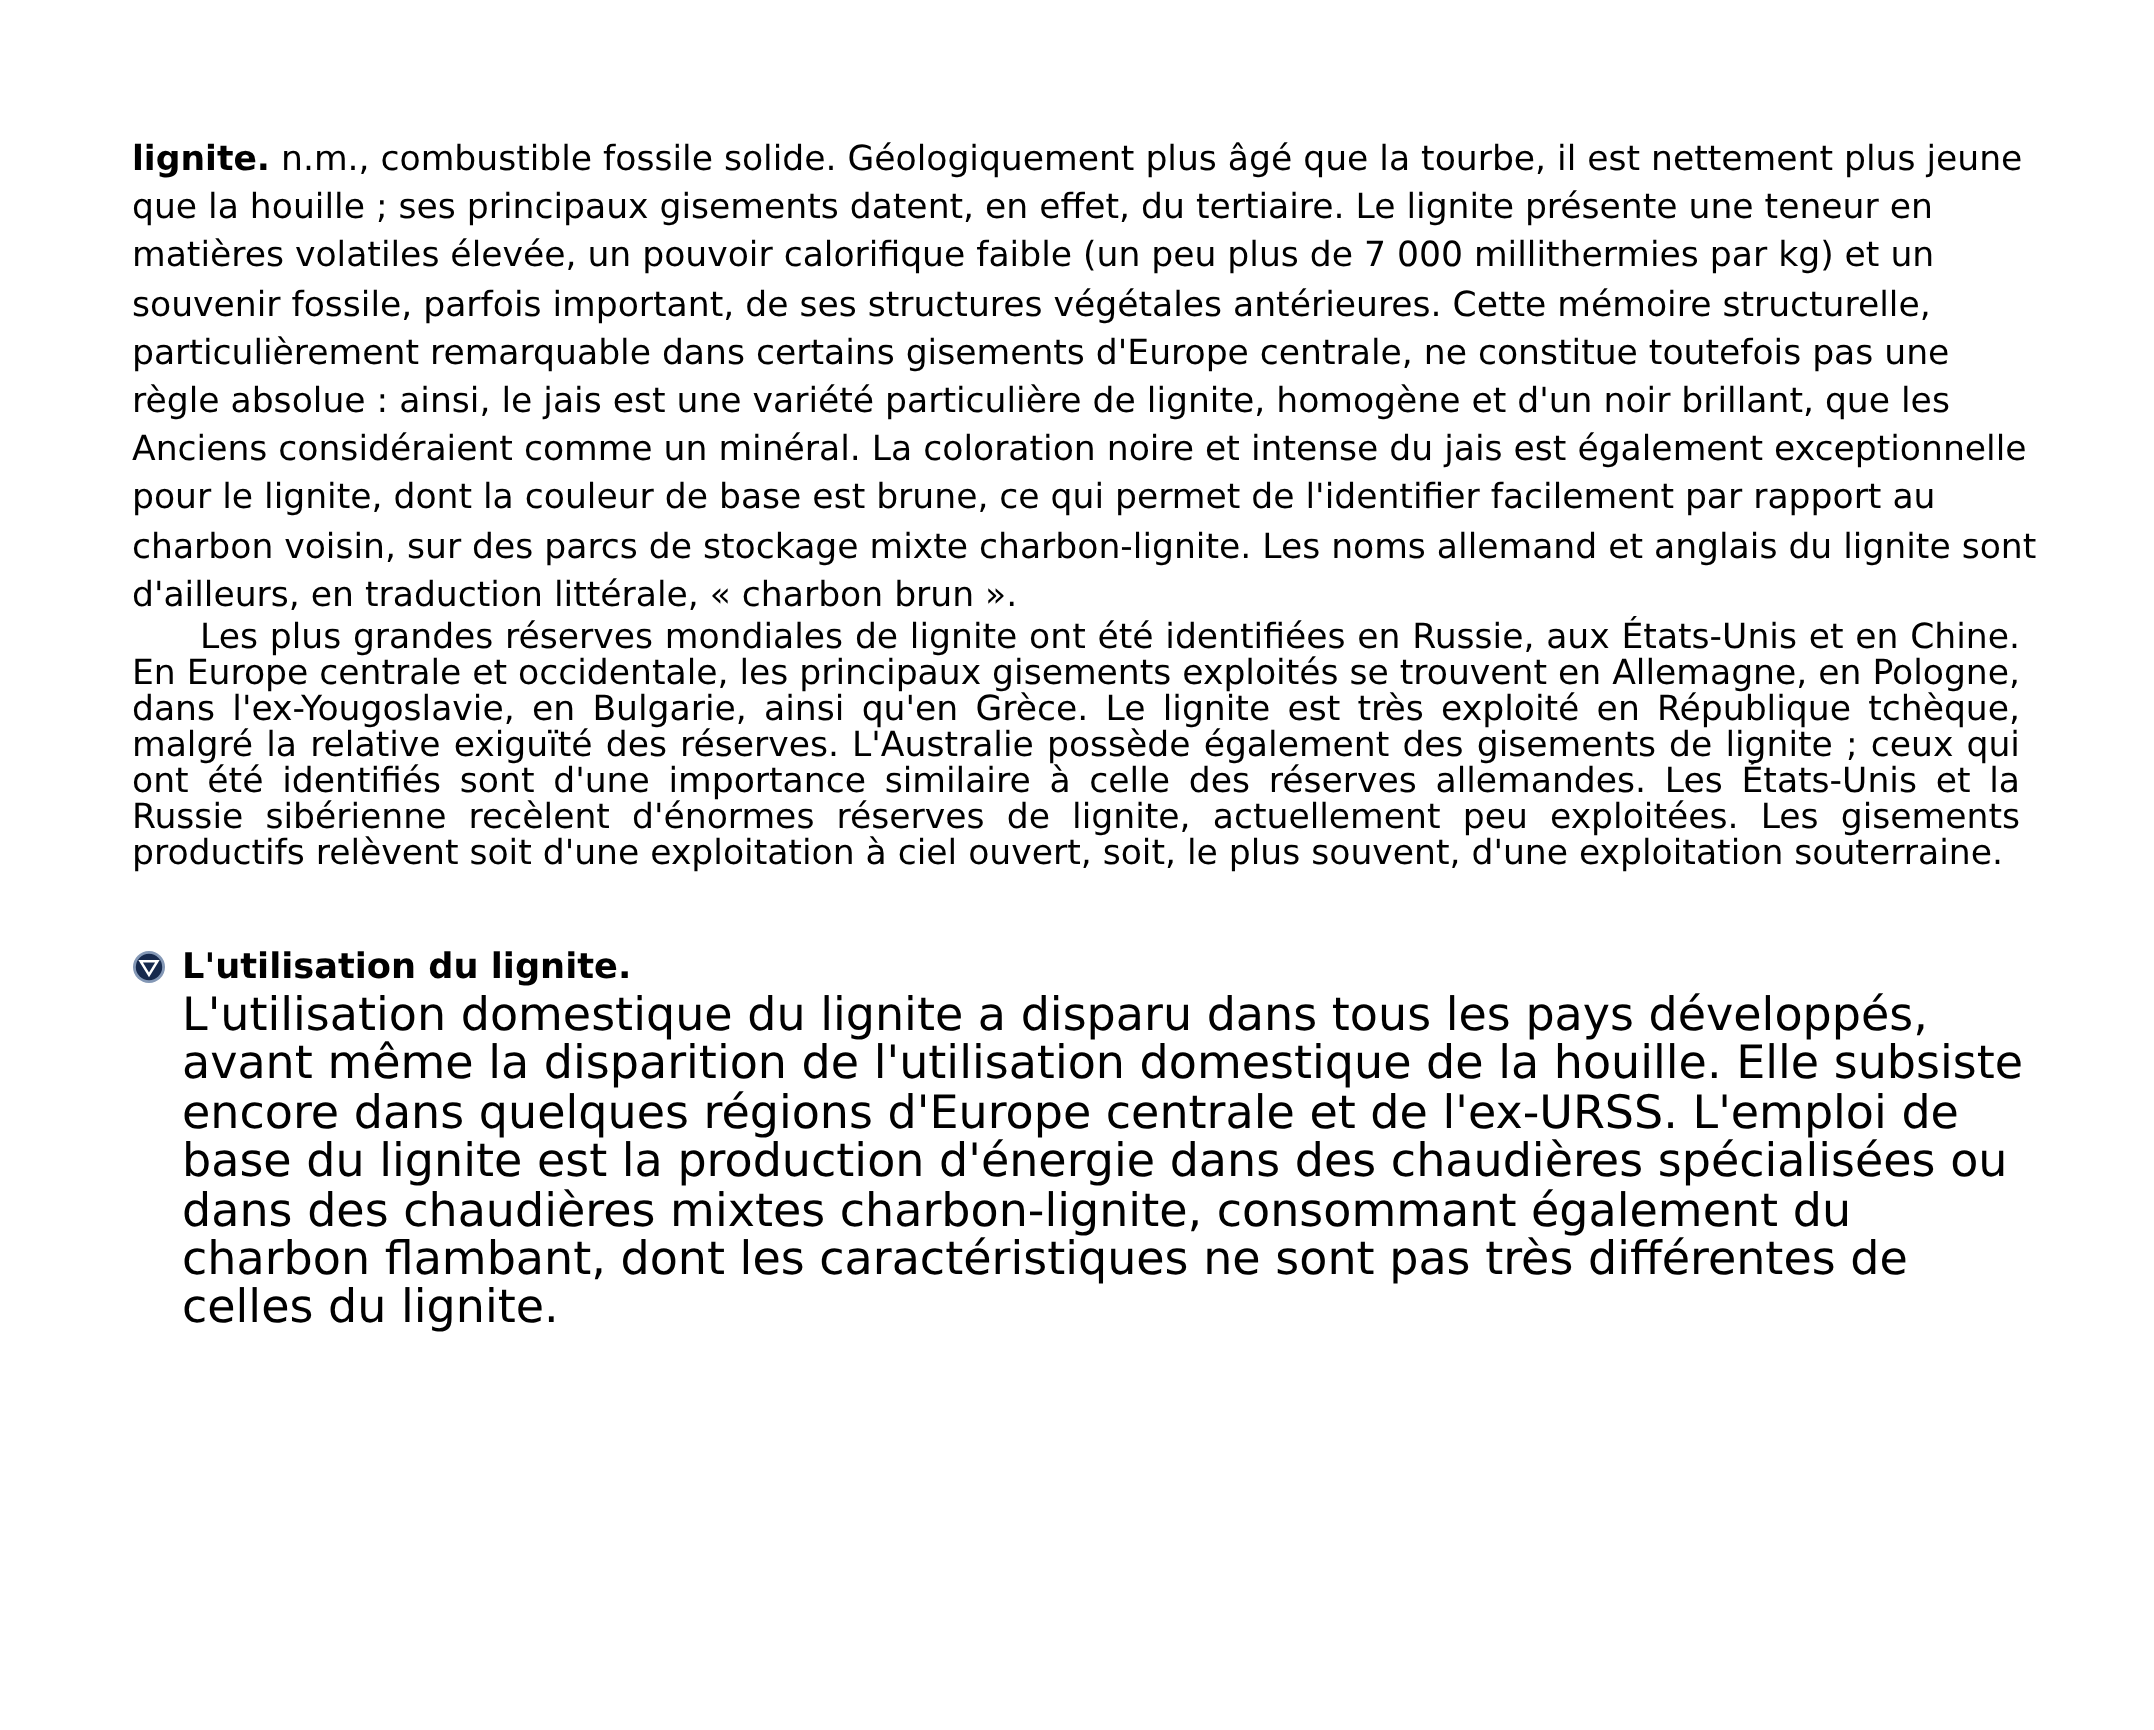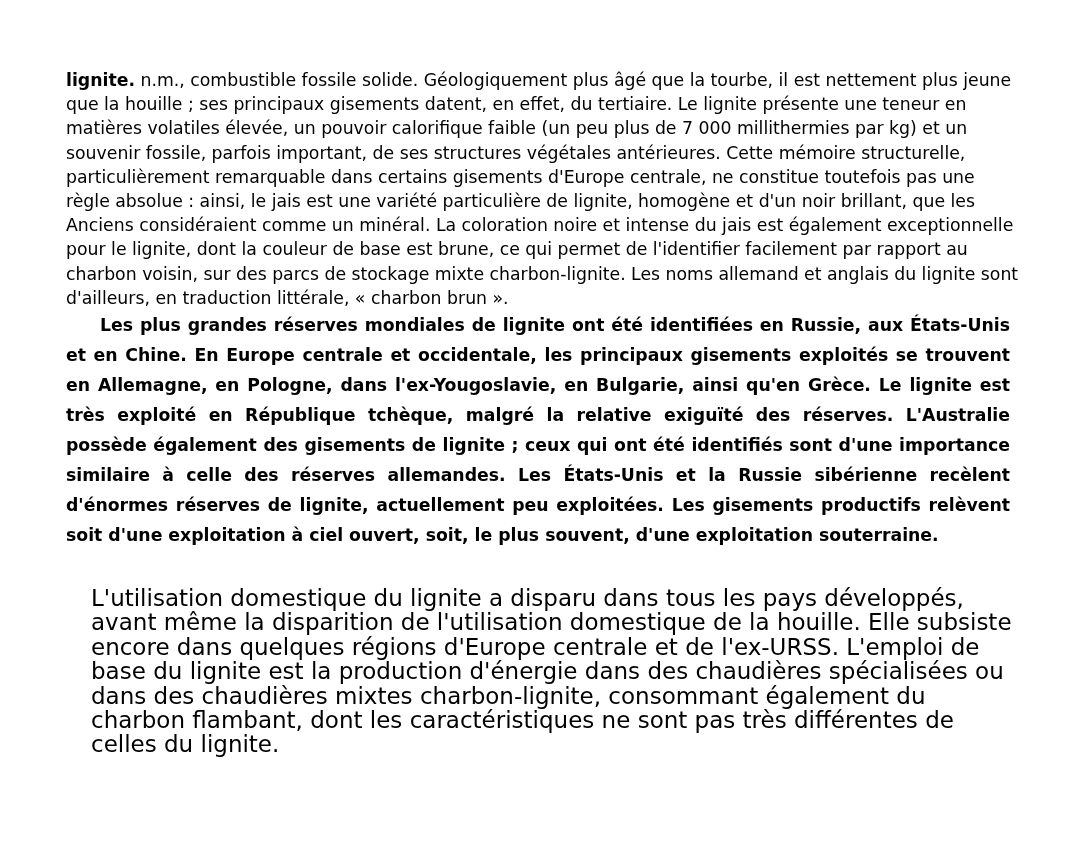--- a/index.html
+++ b/index.html
@@ -33,27 +33,26 @@
     letter-spacing: 0.0px;
     word-spacing: 0.0px;
   }
 
   .entry-para .headword {
     font-weight: bold;
   }
 
   .entry-para-justified {
     font-size: 17.3px;
-    line-height: 30px;
+    line-height: 18px;
     margin: 0;
     text-align: justify;
     text-align-last: left;
     text-indent: 34px;
     width: 944px;
-    font-weight: bold;
   }
 
   
   .section-block {
     margin-top: 36px;
   }
 
   .section-heading {
     position: relative;
     font-size: 17.6px;
@@ -84,16 +83,26 @@
 </head>
 <body>
 
 <div class="page">
 
   <p class="entry-para"><span class="headword">lignite.</span><span> n.m., combustible fossile solide. Géologiquement plus âgé que la tourbe, il est nettement plus jeune que la houille ; ses principaux gisements datent, en effet, du tertiaire. Le lignite présente une teneur en matières volatiles élevée, un pouvoir calorifique faible (un peu plus de 7 000 millithermies par kg) et un souvenir fossile, parfois important, de ses structures végétales antérieures. Cette mémoire structurelle, particulièrement remarquable dans certains gisements d'Europe centrale, ne constitue toutefois pas une règle absolue : ainsi, le jais est une variété particulière de lignite, homogène et d'un noir brillant, que les Anciens considéraient comme un minéral. La coloration noire et intense du jais est également exceptionnelle pour le lignite, dont la couleur de base est brune, ce qui permet de l'identifier facilement par rapport au charbon voisin, sur des parcs de stockage mixte charbon-lignite. Les noms allemand et anglais du lignite sont d'ailleurs, en traduction littérale, « charbon brun ».</span></p>
 
   <p class="entry-para-justified">Les plus grandes réserves mondiales de lignite ont été identifiées en Russie, aux États-Unis et en Chine. En Europe centrale et occidentale, les principaux gisements exploités se trouvent en Allemagne, en Pologne, dans l'ex-Yougoslavie, en Bulgarie, ainsi qu'en Grèce. Le lignite est très exploité en République tchèque, malgré la relative exiguïté des réserves. L'Australie possède également des gisements de lignite ; ceux qui ont été identifiés sont d'une importance similaire à celle des réserves allemandes. Les États-Unis et la Russie sibérienne recèlent d'énormes réserves de lignite, actuellement peu exploitées. Les gisements productifs relèvent soit d'une exploitation à ciel ouvert, soit, le plus souvent, d'une exploitation souterraine.</p>
 
   <div class="section-block">
+    <div class="section-heading">
+      <span class="marker-icon">
+        <svg width="17" height="17" viewBox="0 0 17 17" xmlns="http://www.w3.org/2000/svg">
+          <circle cx="8.5" cy="8.5" r="8" fill="#8498b6"></circle>
+          <circle cx="8.5" cy="8.5" r="6.6" fill="#16294d"></circle>
+          <path d="M4.3 5.6 H12.7 L8.5 12.4 Z" fill="none" stroke="#ffffff" stroke-width="1.25"></path>
+        </svg>
+      </span>
+      <span>L'utilisation du lignite.</span>
+    </div>
     <p class="section-body">L'utilisation domestique du lignite a disparu dans tous les pays développés, avant même la disparition de l'utilisation domestique de la houille. Elle subsiste encore dans quelques régions d'Europe centrale et de l'ex-URSS. L'emploi de base du lignite est la production d'énergie dans des chaudières spécialisées ou dans des chaudières mixtes charbon-lignite, consommant également du charbon flambant, dont les caractéristiques ne sont pas très différentes de celles du lignite.</p>
   </div>
 
 </div>
 
 </body></html>

